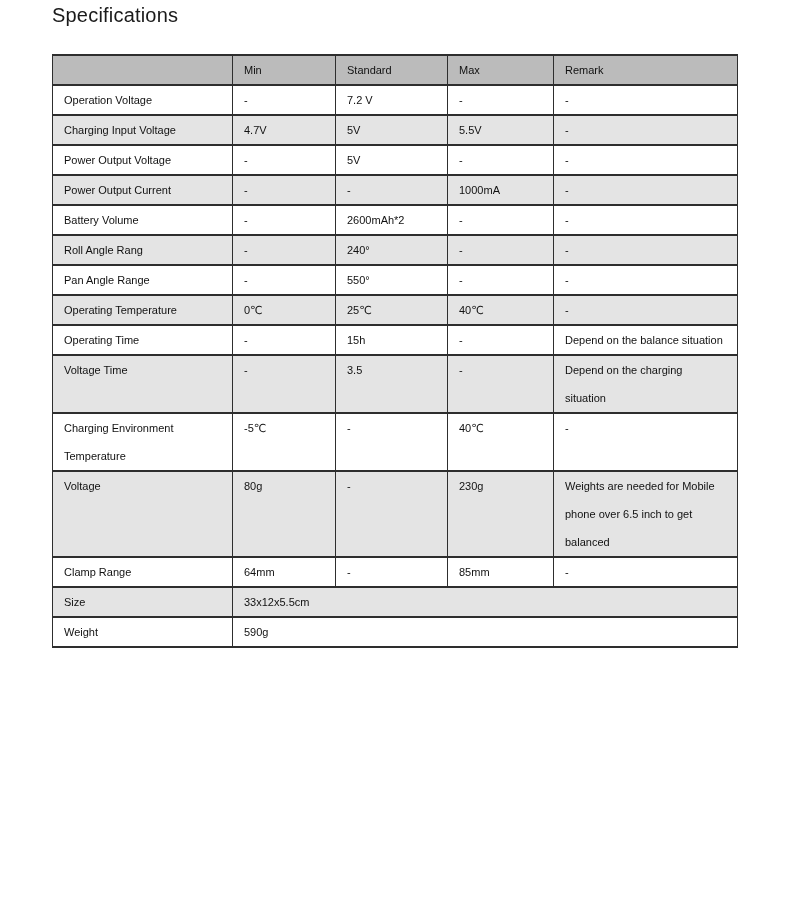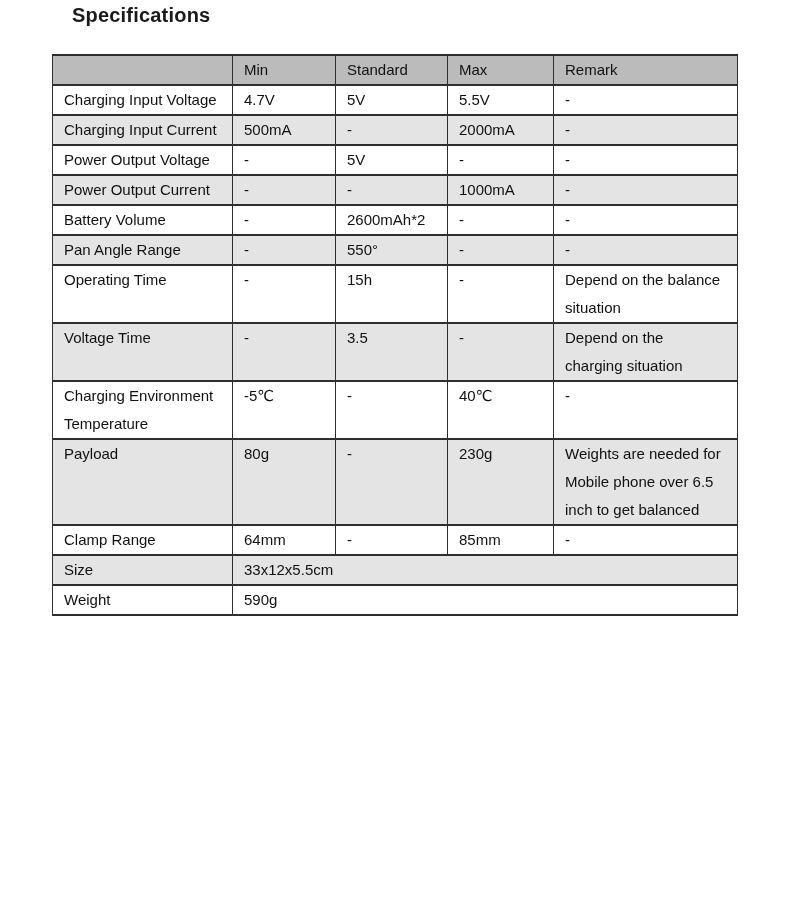--- a/index.html
+++ b/index.html
@@ -15,32 +15,32 @@
     background: #ffffff;
   }
   body {
     width: 790px;
     height: 916px;
     font-family: "Liberation Sans", "DejaVu Sans", sans-serif;
     color: var(--text);
     overflow: hidden;
   }
   .page-title {
-    margin: 4px 0 0 72px;
+    margin: 4px 0 0 52px;
     font-size: 20px;
-    font-weight: bold;
+    font-weight: normal;
     color: #1a1a1a;
     letter-spacing: 0.2px;
   }
   table.spec-table {
     border-collapse: collapse;
     table-layout: fixed;
     margin: 27px 0 0 52px;
     width: 685px;
-    font-size: 15px;
+    font-size: 11px;
   }
   .spec-table th,
   .spec-table td {
     border: 1px solid var(--border);
     border-top-width: 2px;
     border-bottom-width: 2px;
     padding: 0 14px 0 11px;
     line-height: 28px;
     vertical-align: top;
     text-align: left;
@@ -76,31 +76,31 @@
       <tr>
         <th></th>
         <th>Min</th>
         <th>Standard</th>
         <th>Max</th>
         <th>Remark</th>
       </tr>
     </thead>
     <tbody>
       <tr>
+        <td>Operation Voltage</td>
+        <td>-</td>
+        <td>7.2 V</td>
+        <td>-</td>
+        <td>-</td>
+      </tr>
+      <tr>
         <td>Charging Input Voltage</td>
         <td>4.7V</td>
         <td>5V</td>
         <td>5.5V</td>
-        <td>-</td>
-      </tr>
-      <tr>
-        <td>Charging Input Current</td>
-        <td>500mA</td>
-        <td>-</td>
-        <td>2000mA</td>
         <td>-</td>
       </tr>
       <tr>
         <td>Power Output Voltage</td>
         <td>-</td>
         <td>5V</td>
         <td>-</td>
         <td>-</td>
       </tr>
       <tr>
@@ -111,24 +111,38 @@
         <td>-</td>
       </tr>
       <tr>
         <td>Battery Volume</td>
         <td>-</td>
         <td>2600mAh*2</td>
         <td>-</td>
         <td>-</td>
       </tr>
       <tr>
+        <td>Roll Angle Rang</td>
+        <td>-</td>
+        <td>240°</td>
+        <td>-</td>
+        <td>-</td>
+      </tr>
+      <tr>
         <td>Pan Angle Range</td>
         <td>-</td>
         <td>550°</td>
         <td>-</td>
+        <td>-</td>
+      </tr>
+      <tr>
+        <td>Operating Temperature</td>
+        <td>0℃</td>
+        <td>25℃</td>
+        <td>40℃</td>
         <td>-</td>
       </tr>
       <tr>
         <td>Operating Time</td>
         <td>-</td>
         <td>15h</td>
         <td>-</td>
         <td>Depend on the balance situation</td>
       </tr>
       <tr>
@@ -139,21 +153,21 @@
         <td>Depend on the charging situation</td>
       </tr>
       <tr>
         <td>Charging Environment Temperature</td>
         <td>-5℃</td>
         <td>-</td>
         <td>40℃</td>
         <td>-</td>
       </tr>
       <tr>
-        <td>Payload</td>
+        <td>Voltage</td>
         <td>80g</td>
         <td>-</td>
         <td>230g</td>
         <td>Weights are needed for Mobile phone over 6.5 inch to get balanced</td>
       </tr>
       <tr>
         <td>Clamp Range</td>
         <td>64mm</td>
         <td>-</td>
         <td>85mm</td>

